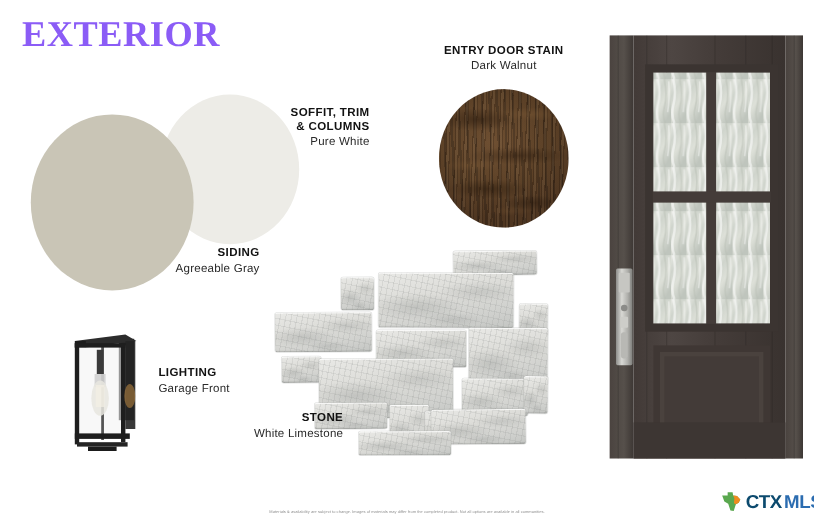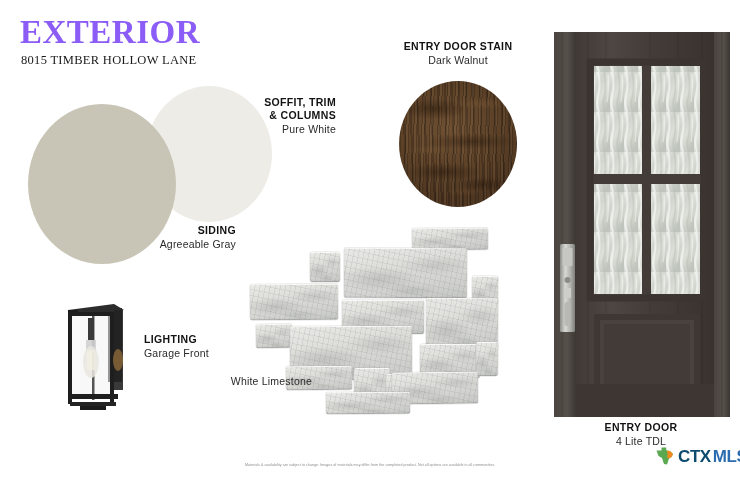--- a/index.html
+++ b/index.html
@@ -150,21 +150,20 @@
   }
   #ctxmls .wm-ctx { color: #0c4a6e; }
   #ctxmls .wm-mls { color: #2b6cb0; }
 </style>
 </head>
 <body>
 
 <div id="board">
 
   <div class="title">EXTERIOR</div>
-  <div class="subtitle">8015 TIMBER HOLLOW LANE</div>
 
   <div class="swatch-circle" id="sw-white"></div>
   <div class="swatch-circle" id="sw-gray"></div>
 
   <div class="cap right" style="left:80px; top:224px; width:156px;">
     <div class="cap-name">SIDING</div>
     <div class="cap-val">Agreeable Gray</div>
   </div>
 
   <div class="cap right" style="left:178px; top:96px; width:158px;">
@@ -228,20 +227,21 @@
       <div class="stone" style="left: 40px; top: 98px; width: 122px; height: 54px; transform: rotate(-0.18deg);"></div>
       <div class="stone" style="left: 170px; top: 116px; width: 60px; height: 34px; transform: rotate(0.18deg);"></div>
       <div class="stone" style="left: 226px; top: 114px; width: 22px; height: 34px; transform: rotate(0.54deg);"></div>
       <div class="stone" style="left: 36px; top: 138px; width: 66px; height: 24px; transform: rotate(-0.36deg);"></div>
       <div class="stone" style="left: 104px; top: 140px; width: 36px; height: 38px; transform: rotate(0deg);"></div>
       <div class="stone" style="left: 136px; top: 146px; width: 70px; height: 26px; transform: rotate(0.36deg);"></div>
       <div class="stone" style="left: 142px; top: 144px; width: 86px; height: 32px; transform: rotate(-0.54deg);"></div>
       <div class="stone" style="left: 76px; top: 164px; width: 84px; height: 22px; transform: rotate(-0.18deg);"></div>
     </div>
   <div class="cap right" style="left:150px; top:374px; width:162px;">
+    <div class="cap-name">STONE</div>
     <div class="cap-val">White Limestone</div>
   </div>
 
   <div id="door-wrap">
     <svg width="176" height="385" viewBox="0 0 176 385">
       <defs>
         <linearGradient id="woodDark" x1="0" y1="0" x2="1" y2="0">
           <stop offset="0%" stop-color="#423a37"></stop>
           <stop offset="25%" stop-color="#4e4643"></stop>
           <stop offset="55%" stop-color="#443c39"></stop>
@@ -307,24 +307,20 @@
 
       <rect x="22" y="352" width="138" height="33" fill="#3d3633"></rect>
 
       <rect x="6" y="212" width="15" height="88" rx="1.5" fill="url(#nickel)"></rect>
       <rect x="8.5" y="216" width="10" height="18" rx="1" fill="#c6c6c2"></rect>
       <circle cx="13.5" cy="248" r="3" fill="#8b8b88"></circle>
       <rect x="10" y="256" width="7" height="10" rx="1" fill="#cdcdc9"></rect>
       <rect x="10.5" y="270" width="6" height="24" rx="2.5" fill="#b8b8b4"></rect>
     </svg>
   </div>
-  <div class="cap center" style="left:558px; top:421px; width:166px;">
-    <div class="cap-name">ENTRY DOOR</div>
-    <div class="cap-val">4 Lite TDL</div>
-  </div>
 
   <div class="disclaimer">Materials &amp; availability are subject to change. Images of materials may differ from the completed product. Not all options are available in all communities.</div>
 
   <div id="ctxmls">
     <svg width="22" height="22" viewBox="0 0 22 22">
       <path d="M2.5 5.5 L7.5 5.5 L7.5 2.5 L12 2.5 L12.5 5.5 L16 6 L19 9 L17.5 12 L15 13.5 L13 19.5 L10 19 L8 13 L4.5 11 Z" fill="#5aa84f"></path>
       <path d="M12.5 5.5 L16 6 L19 9 L17.5 12 L15 13.5 L13.2 12.5 L13.6 8 Z" fill="#f08a1e"></path>
     </svg>
     <span class="wm-text wm-ctx">CTX</span>
     <span class="wm-text wm-mls">MLS</span>

